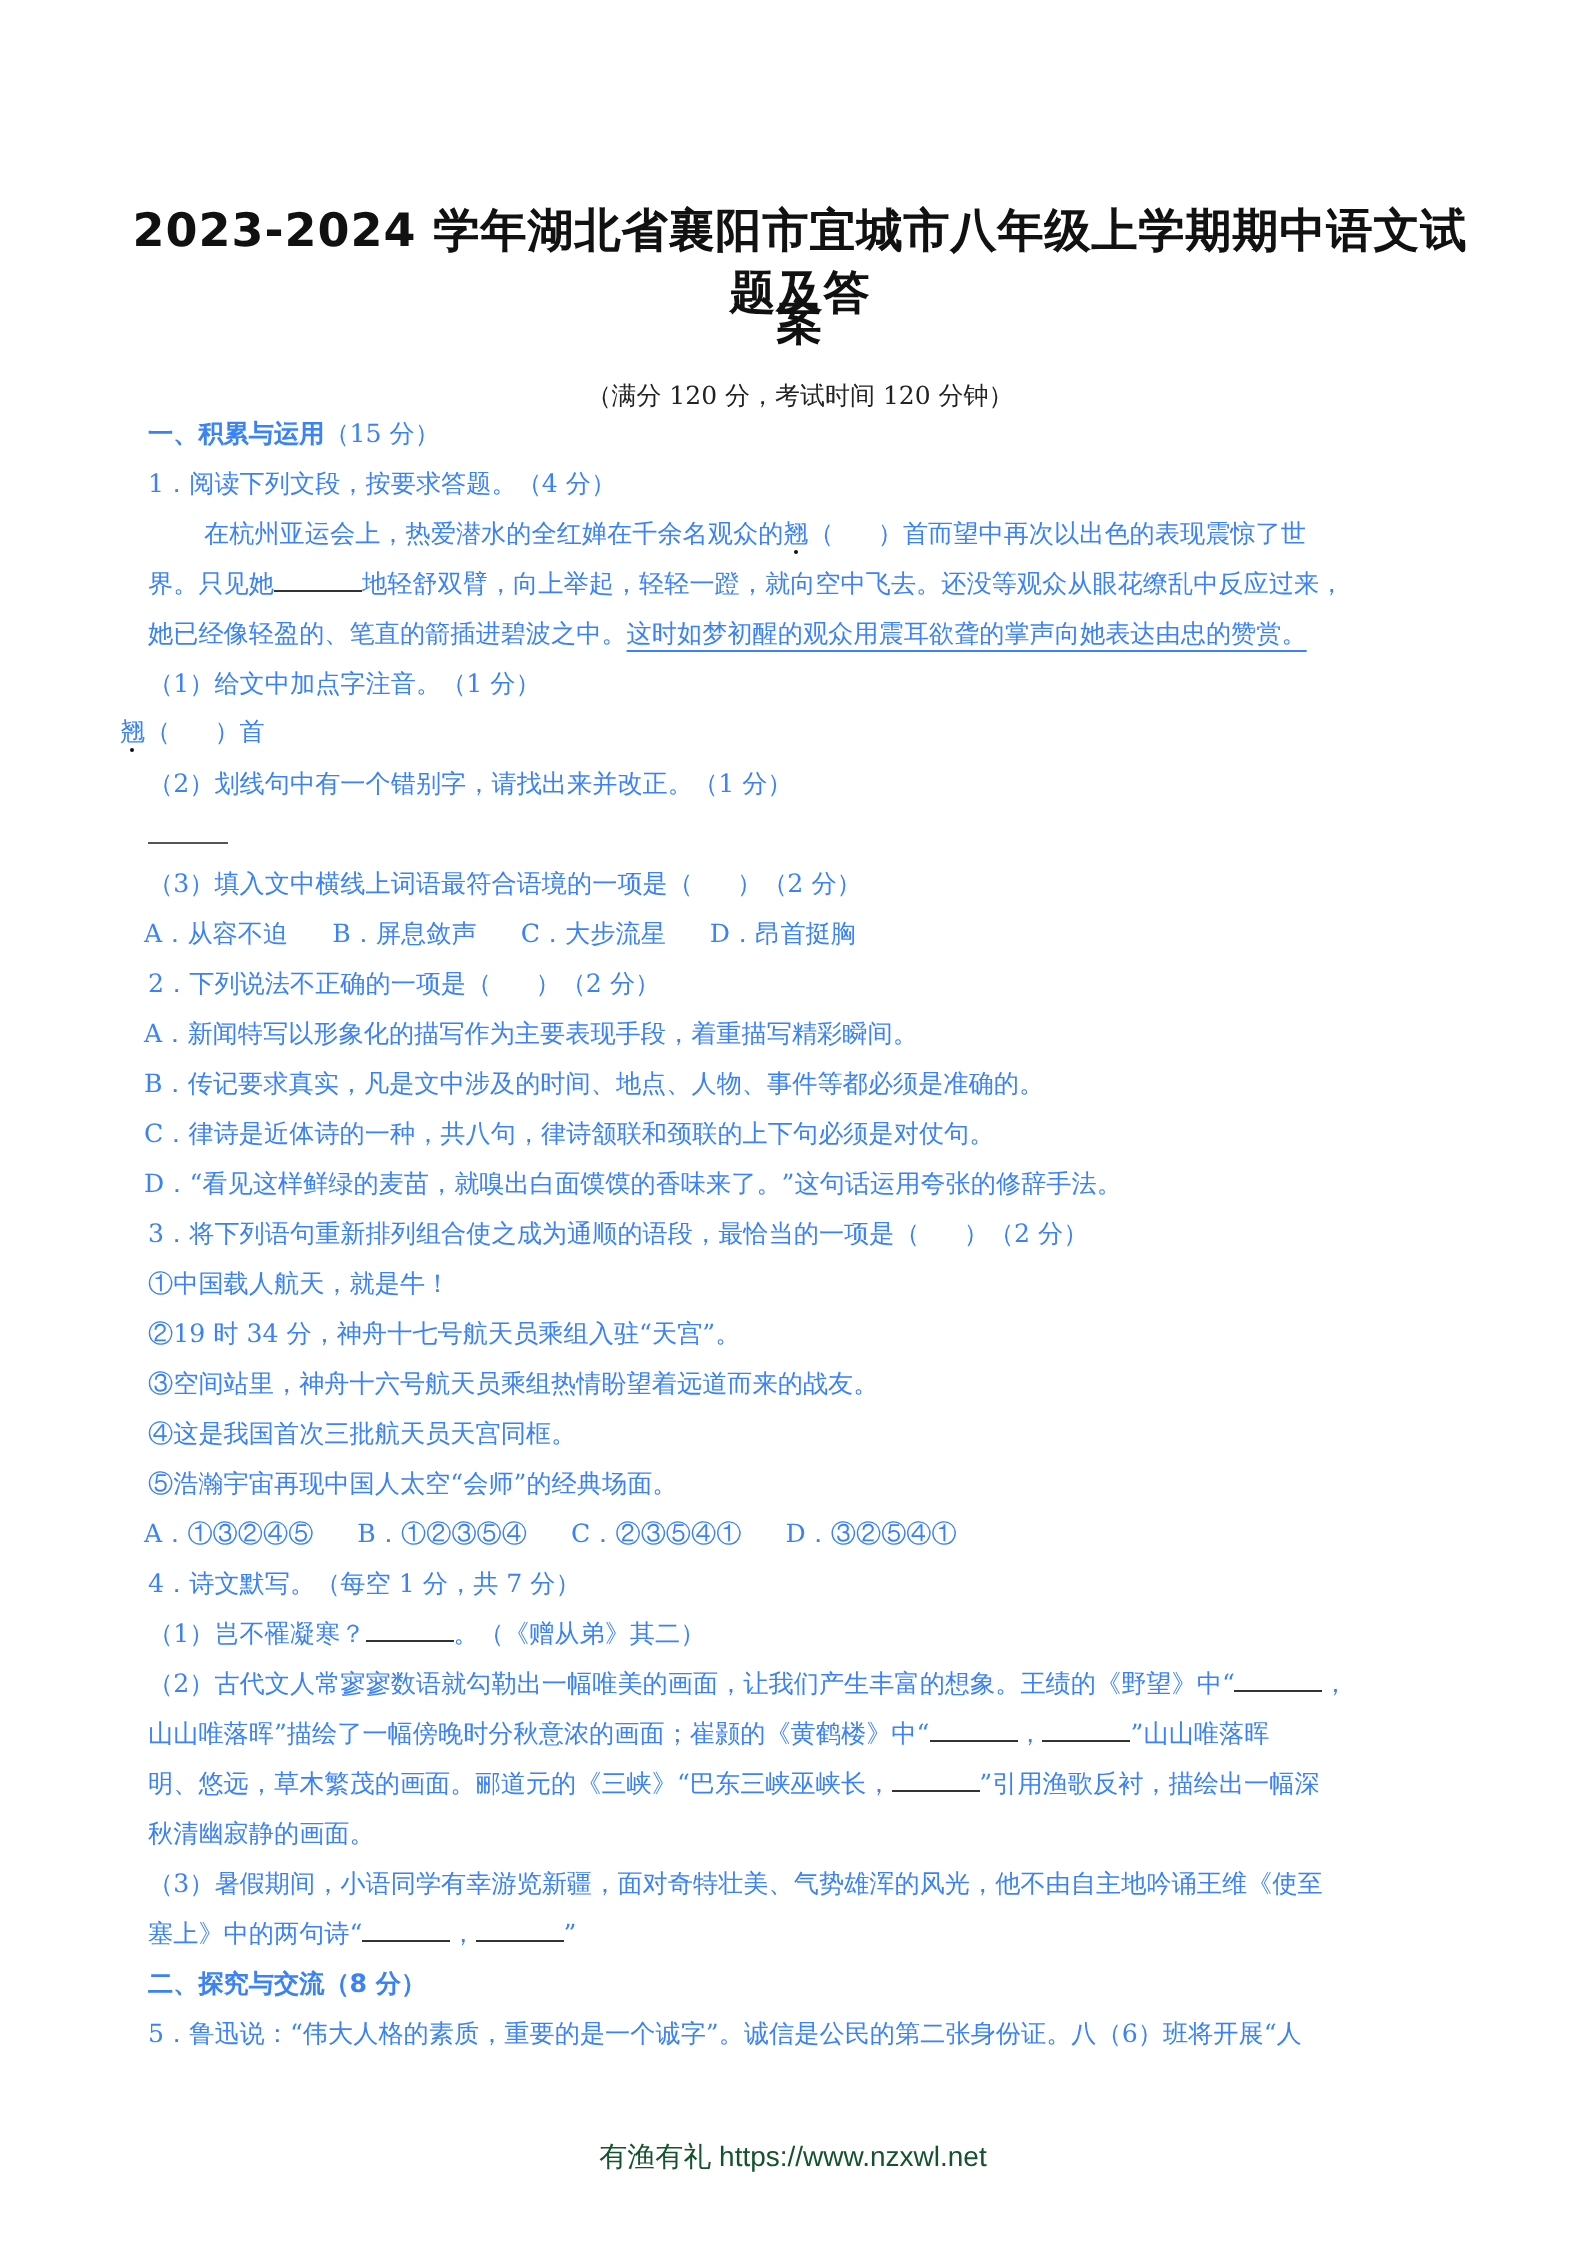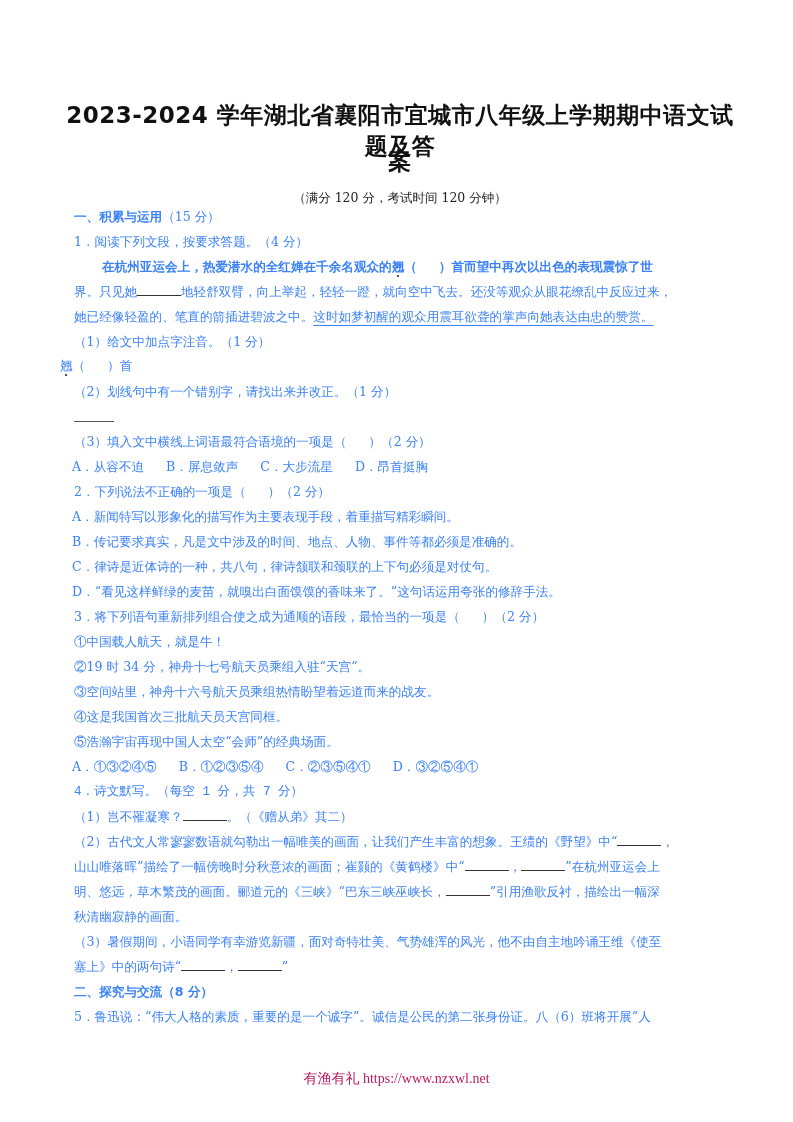--- a/index.html
+++ b/index.html
@@ -8,29 +8,29 @@
     .page { position: absolute; left: 0; top: 0; width: 793px; height: 803px; }
     .title { position: absolute; left: 60px; width: 680px; text-align: center;
              font-family: "DejaVu Sans", "Liberation Sans", sans-serif; font-weight: bold;
              font-size: 23px; color: #111; letter-spacing: 0.5px; }
     .t1 { top: 100px; }
     .t2 { top: 146px; }
     .subtitle { position: absolute; left: 60px; width: 680px; top: 190px; text-align: center;
                 font-size: 12.5px; color: #222; }
     .line { position: absolute; left: 74px; font-size: 12.6px; white-space: nowrap; line-height: 18px; color: #3b82f6; }
     .bold { font-family: "DejaVu Sans", "Liberation Sans", sans-serif; font-weight: bold; }
-    .indent { left: 102px; font-weight: bold; }
+    .indent { left: 102px; }
     .blank { display: inline-block; width: 44px; border-bottom: 1px solid #333; height: 12px; vertical-align: baseline; }
     .ul { text-decoration: underline; text-underline-offset: 4px; }
     .dotted { position: relative; }
     .dotted::after { content: ""; position: absolute; left: 5px; bottom: -3px; width: 2px; height: 2px; background: #111; border-radius: 50%; }
     .ansline { position: absolute; left: 74px; top: 421px; width: 40px; border-top: 1px solid #555; }
     .opt { display: inline-block; margin-right: 22px; }
     .footer { position: absolute; left: 0; width: 793px; top: 1070px; text-align: center;
-              font-family: Liberation Serif, serif; font-size: 14px; color: #be185d; }
+              font-family: Liberation Sans, sans-serif; font-size: 14px; color: #14532d; }
     .paren-gap { display: inline-block; width: 22px; }
   </style>
 </head>
 <body>
 
 <div class="page">
 
   <div class="title t1">2023-2024 学年湖北省襄阳市宜城市八年级上学期期中语文试题及答</div>
   <div class="title t2">案</div>
   <div class="subtitle">（满分 120 分，考试时间 120 分钟）</div>
@@ -75,29 +75,29 @@
   </div>
   <div class="line" style="top:633px;">①中国载人航天，就是牛！</div>
   <div class="line" style="top:658px;">②19 时 34 分，神舟十七号航天员乘组入驻“天宫”。</div>
   <div class="line" style="top:683px;">③空间站里，神舟十六号航天员乘组热情盼望着远道而来的战友。</div>
   <div class="line" style="top:708px;">④这是我国首次三批航天员天宫同框。</div>
   <div class="line" style="top:733px;">⑤浩瀚宇宙再现中国人太空“会师”的经典场面。</div>
   <div class="line" style="top:758px; left:72px;">
     <span class="opt">A．①③②④⑤</span><span class="opt">B．①②③⑤④</span><span class="opt">C．②③⑤④①</span><span class="opt">D．③②⑤④①</span>
   </div>
 
-  <div class="line" style="top:783px;font-family:Liberation Mono, monospace;">4．诗文默写。（每空 1 分，共 7 分）</div>
+  <div class="line" style="top:783px;">4．诗文默写。（每空 1 分，共 7 分）</div>
   <div class="line" style="top:808px;">
     <span>（1）岂不罹凝寒？</span><span class="blank"></span><span>。（《赠从弟》其二）</span>
   </div>
   <div class="line" style="top:833px;">
     <span>（2）古代文人常寥寥数语就勾勒出一幅唯美的画面，让我们产生丰富的想象。王绩的《野望》中“</span><span class="blank"></span><span>，</span>
   </div>
   <div class="line" style="top:858px;">
-    <span>山山唯落晖”描绘了一幅傍晚时分秋意浓的画面；崔颢的《黄鹤楼》中“</span><span class="blank"></span><span>，</span><span class="blank"></span><span>”在杭州亚运会上</span>
+    <span>山山唯落晖”描绘了一幅傍晚时分秋意浓的画面；崔颢的《黄鹤楼》中“</span><span class="blank"></span><span>，</span><span class="blank"></span><span>”山山唯落晖</span>
   </div>
   <div class="line" style="top:883px;">
     <span>明、悠远，草木繁茂的画面。郦道元的《三峡》“巴东三峡巫峡长，</span><span class="blank"></span><span>”引用渔歌反衬，描绘出一幅深</span>
   </div>
   <div class="line" style="top:908px;">秋清幽寂静的画面。</div>
   <div class="line" style="top:933px;">（3）暑假期间，小语同学有幸游览新疆，面对奇特壮美、气势雄浑的风光，他不由自主地吟诵王维《使至</div>
   <div class="line" style="top:958px;">
     <span>塞上》中的两句诗“</span><span class="blank"></span><span>，</span><span class="blank"></span><span>”</span>
   </div>
 

